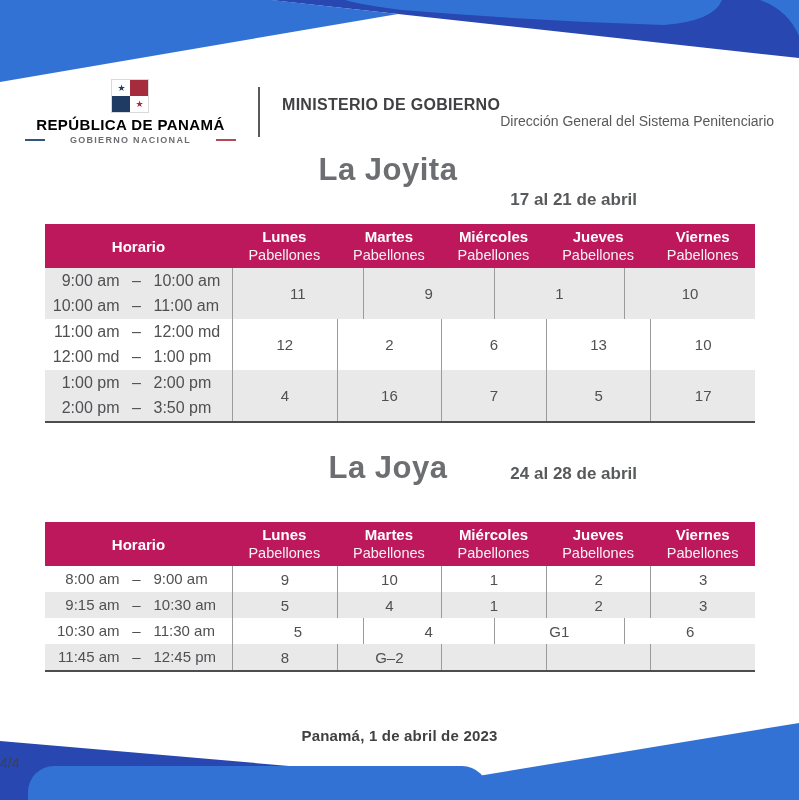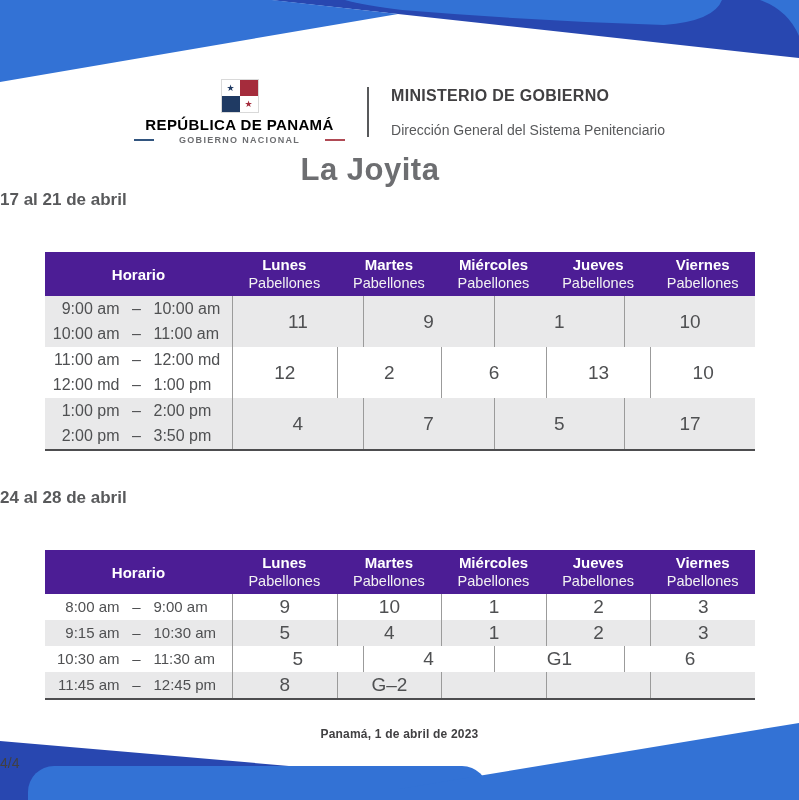--- a/index.html
+++ b/index.html
@@ -30,73 +30,73 @@
   .q-br{background:#ffffff;color:#a52c3c;}
   .republic{
     font-size:15px;font-weight:bold;color:#000000;letter-spacing:.4px;white-space:nowrap;
   }
   .national-row{display:flex;align-items:center;gap:25px;margin-top:2px;}
   .dash{width:20px;height:2px;}
   .dash-blue{background:#32557f;}
   .dash-red{background:#b04a55;}
   .national{font-size:9px;color:#6d6e71;letter-spacing:1.3px;font-weight:bold;white-space:nowrap;}
   .vdivider{width:2px;height:50px;background:#58595b;}
-  .ministry{display:flex;flex-direction:column;justify-content:center;}
+  .ministry{display:flex;flex-direction:row;justify-content:center;}
   .ministry-name{font-size:16px;font-weight:bold;color:#414042;letter-spacing:.3px;}
   .ministry-dir{font-size:14px;color:#58595b;margin-top:17px;}
 
   
   .section-title{
-    position:absolute;left:0;width:740px;text-align:center;
+    position:absolute;left:18px;width:740px;text-align:center;
     font-weight:bold;color:#6d6e71;font-size:31px;letter-spacing:.5px;
   }
   .section-sub{
-    position:absolute;left:0;width:637px;text-align:left;
+    position:absolute;left:0;width:637px;text-align:right;
     font-weight:bold;color:#58595b;font-size:17px;
   }
   #joyita-title{top:152px;}
   #joyita-sub{top:190px;}
   #joya-title{top:450px;}
-  #joya-sub{top:488px;}
+  #joya-sub{top:464px;}
 
   
   .sched{position:absolute;left:45px;width:710px;border-bottom:2px solid #4d4d4f;}
   #table-joyita{top:224px;}
   #table-joya{top:522px;}
   .thead{
-    display:flex;background:#4c1d95;color:#ffffff;height:44px;align-items:center;margin-top:28px;
+    display:flex;background:#be185d;color:#ffffff;height:44px;align-items:center;
   }
   .th-horario{
     width:187px;text-align:center;font-weight:bold;font-size:15px;flex:none;
   }
   .th-day{flex:1;text-align:center;line-height:1.25;}
   .th-day .d{font-weight:bold;font-size:15px;}
   .th-day .s{font-weight:normal;font-size:14.5px;color:#f2f2f2;}
   .trow{display:flex;align-items:stretch;}
   .trow.alt{background:#e9e9ea;}
   .td-time{
     width:187px;flex:none;display:flex;flex-direction:column;justify-content:center;
     font-size:16px;color:#4f5052;
   }
   .time-line{display:flex;justify-content:center;align-items:center;line-height:1.55;}
   .time-line .ts{width:72px;text-align:right;white-space:nowrap;}
   .time-line .td{width:34px;text-align:center;}
   .time-line .te{width:76px;text-align:left;white-space:nowrap;}
   .td-val{
     flex:1;display:flex;align-items:center;justify-content:center;
-    font-size:19px;color:#4f5052;border-left:1px solid #9b9b9b;
+    font-size:15px;color:#4f5052;border-left:1px solid #9b9b9b;
   }
   .g-row{height:51px;}
   .s-row{height:26px;}
   .s-row .td-time{font-size:15px;}
 
   
   .footer-date{
     position:absolute;top:727px;left:0;width:799px;text-align:center;
-    font-size:12px;color:#414042;font-weight:bold;letter-spacing:.2px;
+    font-size:15px;color:#414042;font-weight:bold;letter-spacing:.2px;
   }
   .footer-page{
     position:absolute;top:755px;left:0;width:799px;text-align:left;
     font-size:14px;color:#414042;
   }
 </style>
 </head>
 <body>
 
 <div id="canvas">
@@ -210,26 +210,28 @@
             <span class="td">–</span>
             <span class="te">2:00 pm</span>
           </div>
         <div class="time-line">
             <span class="ts">2:00 pm</span>
             <span class="td">–</span>
             <span class="te">3:50 pm</span>
           </div>
       </div>
       <div class="td-val">4</div>
+      <div class="td-val">16</div>
       <div class="td-val">7</div>
       <div class="td-val">5</div>
       <div class="td-val">17</div>
     </div>
   </div>
 
+  <div id="joya-title" class="section-title">La Joya</div>
   <div id="joya-sub" class="section-sub">24 al 28 de abril</div>
 
   <div id="table-joya" class="sched">
     <div class="thead">
       <div class="th-horario">Horario</div>
       <div class="th-day">
           <div class="d">Lunes</div>
           <div class="s">Pabellones</div>
         </div>
       <div class="th-day">

